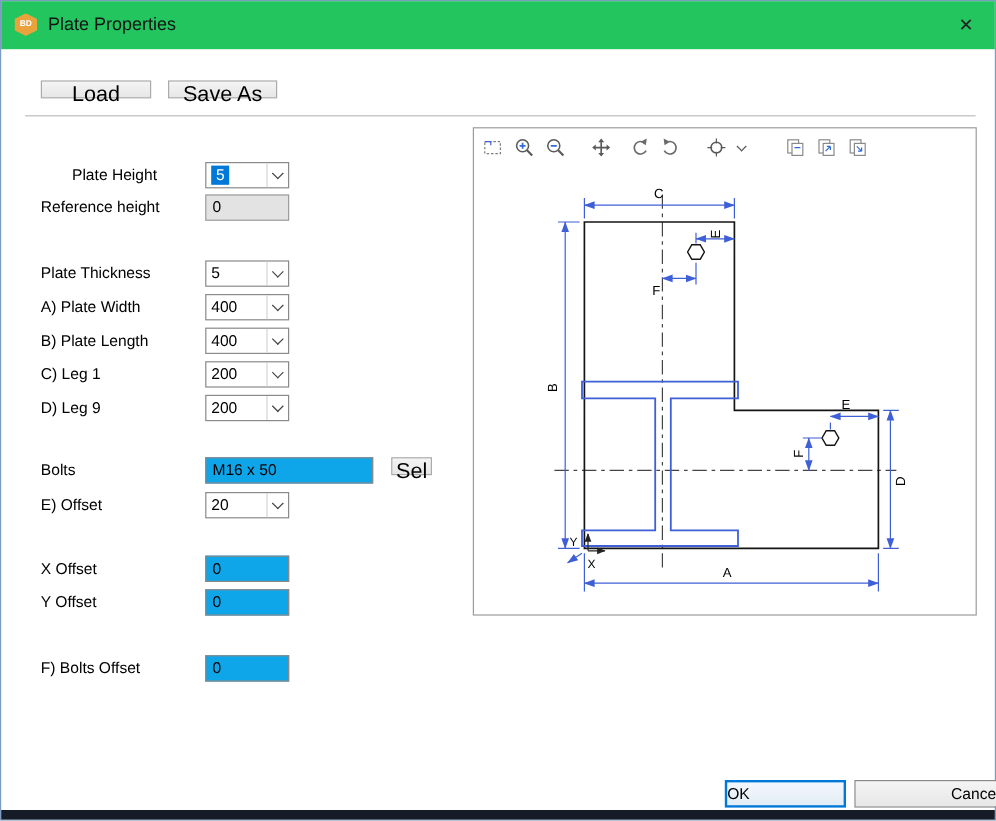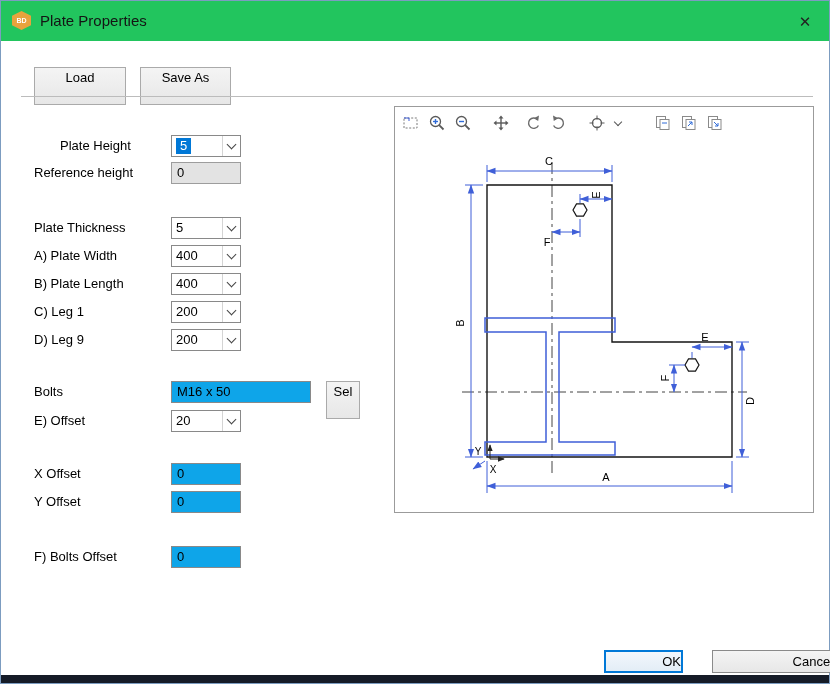--- a/index.html
+++ b/index.html
@@ -16,22 +16,22 @@
   .app-icon {
     position:absolute; left:11px; top:10px; width:19px; height:19px; background:#e8a33d;
     clip-path:polygon(50% 0,100% 25%,100% 75%,50% 100%,0 75%,0 25%);
     color:#fff; font-size:7px; font-weight:bold; display:flex; align-items:center; justify-content:center;
   }
   .title { position:absolute; left:39px; top:11px; font-size:15px; color:#141414; }
   .close-btn { position:absolute; right:12px; top:9px; width:24px; height:24px; text-align:center;
     line-height:24px; font-size:15px; color:#222; cursor:pointer; }
 
   
-  .btn { position:absolute; height:38px; background:linear-gradient(#f4f4f4,#e7e7e7);
-    border:1px solid #aaa; text-align:center; line-height:20px; font-size:13px; cursor:pointer; }
+  .btn { position:absolute; height:15px; background:linear-gradient(#f4f4f4,#e7e7e7);
+    border:1px solid #aaa; text-align:center; line-height:20px; font-size:18px; cursor:pointer; }
 
   .separator { position:absolute; top:95px; left:20px; width:792px; height:1px; background:#bcbcbc; }
 
   
   .flabel { position:absolute; left:33px; height:22px; line-height:22px; white-space:nowrap; }
   .combo { position:absolute; left:170px; width:70px; height:22px; border:1px solid #898989;
     background:#fff; display:flex; cursor:default; }
   .combo-value { flex:1; padding:2px 4px; line-height:16px; overflow:hidden; }
   .val-hl { background:#0078d7; color:#fff; padding:0 4px; display:inline-block; }
   .combo-arrow { width:18px; border-left:1px solid #d4d4d4; display:flex; align-items:center; justify-content:center; }
@@ -57,23 +57,23 @@
   .cl    { stroke:#444; stroke-width:1; stroke-dasharray:12 4 3 4; fill:none; }
   .plate { stroke:#141414; stroke-width:1.4; fill:none; }
   .beam  { stroke:#3f5fd8; stroke-width:1.5; fill:none; }
   .dim, .ext { stroke:#3f5fd8; stroke-width:1; fill:none; }
   .hex   { stroke:#141414; stroke-width:1.2; fill:#fff; }
   .axis  { stroke:#222; stroke-width:1; fill:none; }
   .dlabel { font-size:11px; fill:#000; }
   .alabel { font-size:10px; fill:#000; }
 
   
-  .ok-btn { position:absolute; left:603px; top:649px; width:79px; height:23px;
+  .ok-btn { position:absolute; left:603px; top:649px; width:101px; height:23px;
     background:linear-gradient(#f2f7fc,#e3edf6); border:2px solid #0078d7;
-    text-align:right; line-height:19px; cursor:pointer; }
+    text-align:left; line-height:19px; cursor:pointer; }
   .cancel-btn { position:absolute; left:711px; top:649px; width:122px; height:23px;
     background:linear-gradient(#f4f4f4,#e7e7e7); border:1px solid #8a8a8a;
     text-align:right; line-height:21px; cursor:pointer; }
 </style>
 </head>
 <body>
 
 <div class="dialog">
 
   <div class="titlebar">

